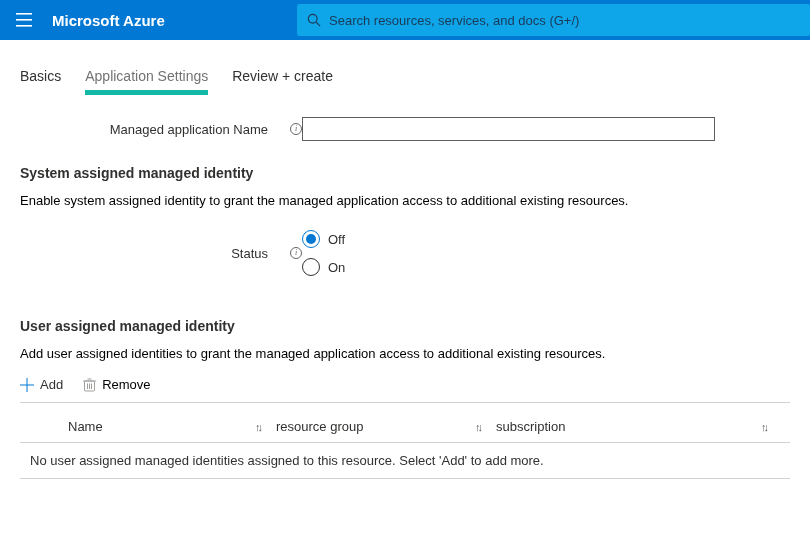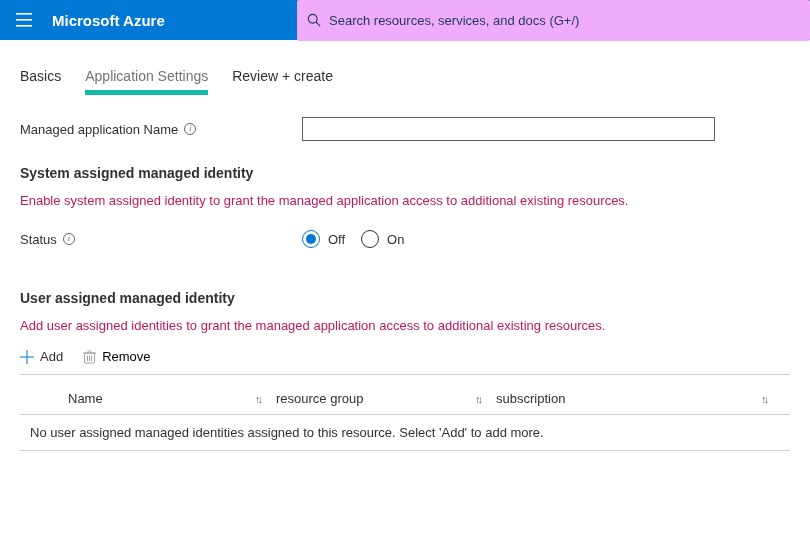--- a/index.html
+++ b/index.html
@@ -21,22 +21,22 @@
     align-items: center;
     color: #fff;
   }
   .topbar .hamburger { width: 48px; display: flex; justify-content: center; cursor: pointer; }
   .topbar .brand { font-weight: 600; font-size: 15px; margin-left: 4px; }
   .topbar .search-wrap {
     margin-left: auto;
     flex: 0 0 513px;
     display: flex;
     align-items: center;
-    background: #f0abfc;
-    height: 41px;
+    background: #0ea5e9;
+    height: 32px;
     border-radius: 2px;
     padding: 0 10px;
     margin-right: 0;
   }
   .topbar .search-wrap svg { flex: 0 0 auto; }
   .topbar .search-input {
     flex: 1;
     border: none;
     outline: none;
     background: transparent;
@@ -64,21 +64,22 @@
 
   .row {
     display: flex;
     align-items: center;
     margin-top: 22px;
   }
   .label-col {
     width: 282px;
     display: flex;
     align-items: center;
-    gap: 6px;
+    gap: 22px;
+    justify-content: flex-end;
   }
   .info-icon {
     width: 12px;
     height: 12px;
     border: 1px solid #666;
     border-radius: 50%;
     display: inline-flex;
     align-items: center;
     justify-content: center;
     font-size: 8px;
@@ -97,27 +98,27 @@
   }
 
   .section-title {
     font-weight: 600;
     font-size: 14px;
     margin-top: 24px;
   }
   .section-desc {
     margin-top: 12px;
     font-size: 13px;
-    color: #be185d;
+    color: #000000;
   }
 
   .radio-group {
     display: flex;
-    flex-direction: row;
-    gap: 16px;
+    flex-direction: column;
+    gap: 10px;
   }
   .radio-item {
     display: flex;
     align-items: center;
     gap: 8px;
     cursor: pointer;
   }
   .radio {
     width: 18px;
     height: 18px;

